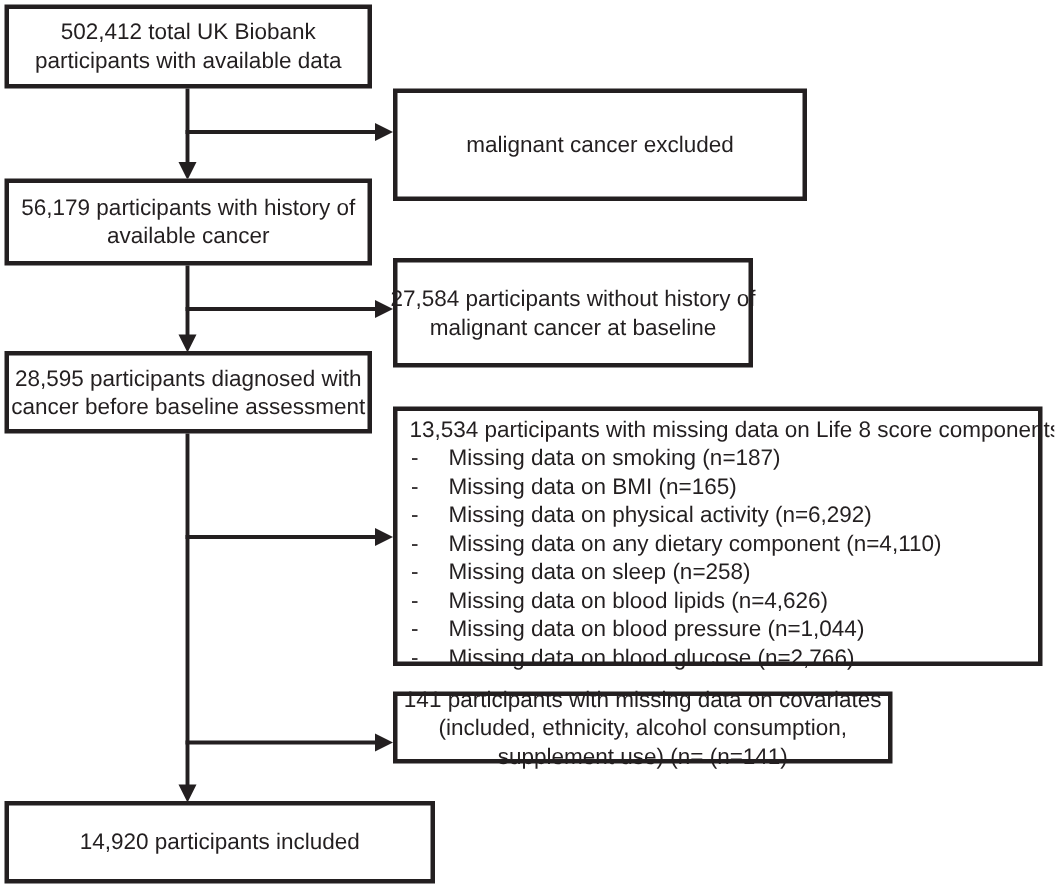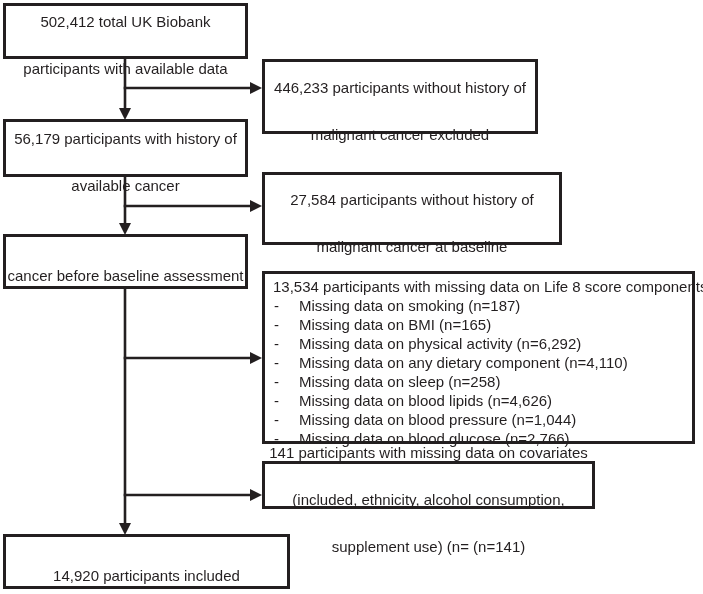--- a/index.html
+++ b/index.html
@@ -31,30 +31,29 @@
     border: 3px solid #231f20;
     background: #ffffff;
     display: flex;
     flex-direction: column;
     justify-content: center;
     align-items: center;
     text-align: center;
   }
   .fbox .line {
     white-space: nowrap;
-    margin-top: 28px;
   }
   
   .box-total     { left: 3px;  top: 3px;   width: 245px; height: 56px; }
   .box-history   { left: 3px;  top: 119px; width: 245px; height: 58px; align-items: center; }
   .box-diagnosed { left: 3px;  top: 234px; width: 245px; height: 55px; }
   .box-included  { left: 3px;  top: 534px; width: 287px; height: 55px; }
   
   .box-nohist    { left: 262px; top: 59px;  width: 276px; height: 75px; }
-  .box-nohistbl  { left: 262px; top: 172px; width: 300px; height: 73px; }
+  .box-nohistbl  { left: 262px; top: 172px; width: 240px; height: 73px; }
   .box-life8     { left: 262px; top: 271px; width: 433px; height: 173px;
                    justify-content: flex-start; align-items: stretch;
                    text-align: left; padding: 3px 6px; }
   .box-covar     { left: 262px; top: 461px; width: 333px; height: 48px; }
 
   .lx-title { white-space: nowrap; padding-left: 2px; }
   .lx-row   { display: flex; white-space: nowrap; }
   .lx-dash  { width: 25px; padding-left: 3px; flex: 0 0 auto; }
   .lx-text  { flex: 1 1 auto; }
 </style>
@@ -88,29 +87,29 @@
     <div class="line">502,412 total UK Biobank</div>
     <div class="line">participants with available data</div>
   </div>
 
   <div class="fbox box-history">
     <div class="line">56,179 participants with history of</div>
     <div class="line">available cancer</div>
   </div>
 
   <div class="fbox box-diagnosed">
+    <div class="line">28,595 participants diagnosed with</div>
     <div class="line">cancer before baseline assessment</div>
   </div>
 
   <div class="fbox box-included">
     <div class="line">14,920 participants included</div>
   </div>
 
   <div class="fbox box-nohist">
-    <div class="line">446,233 participants without history of</div>
     <div class="line">malignant cancer excluded</div>
   </div>
 
   <div class="fbox box-nohistbl">
     <div class="line">27,584 participants without history of</div>
     <div class="line">malignant cancer at baseline</div>
   </div>
 
   <div class="fbox box-life8">
     <div class="lx-title">13,534 participants with missing data on Life 8 score components</div>

